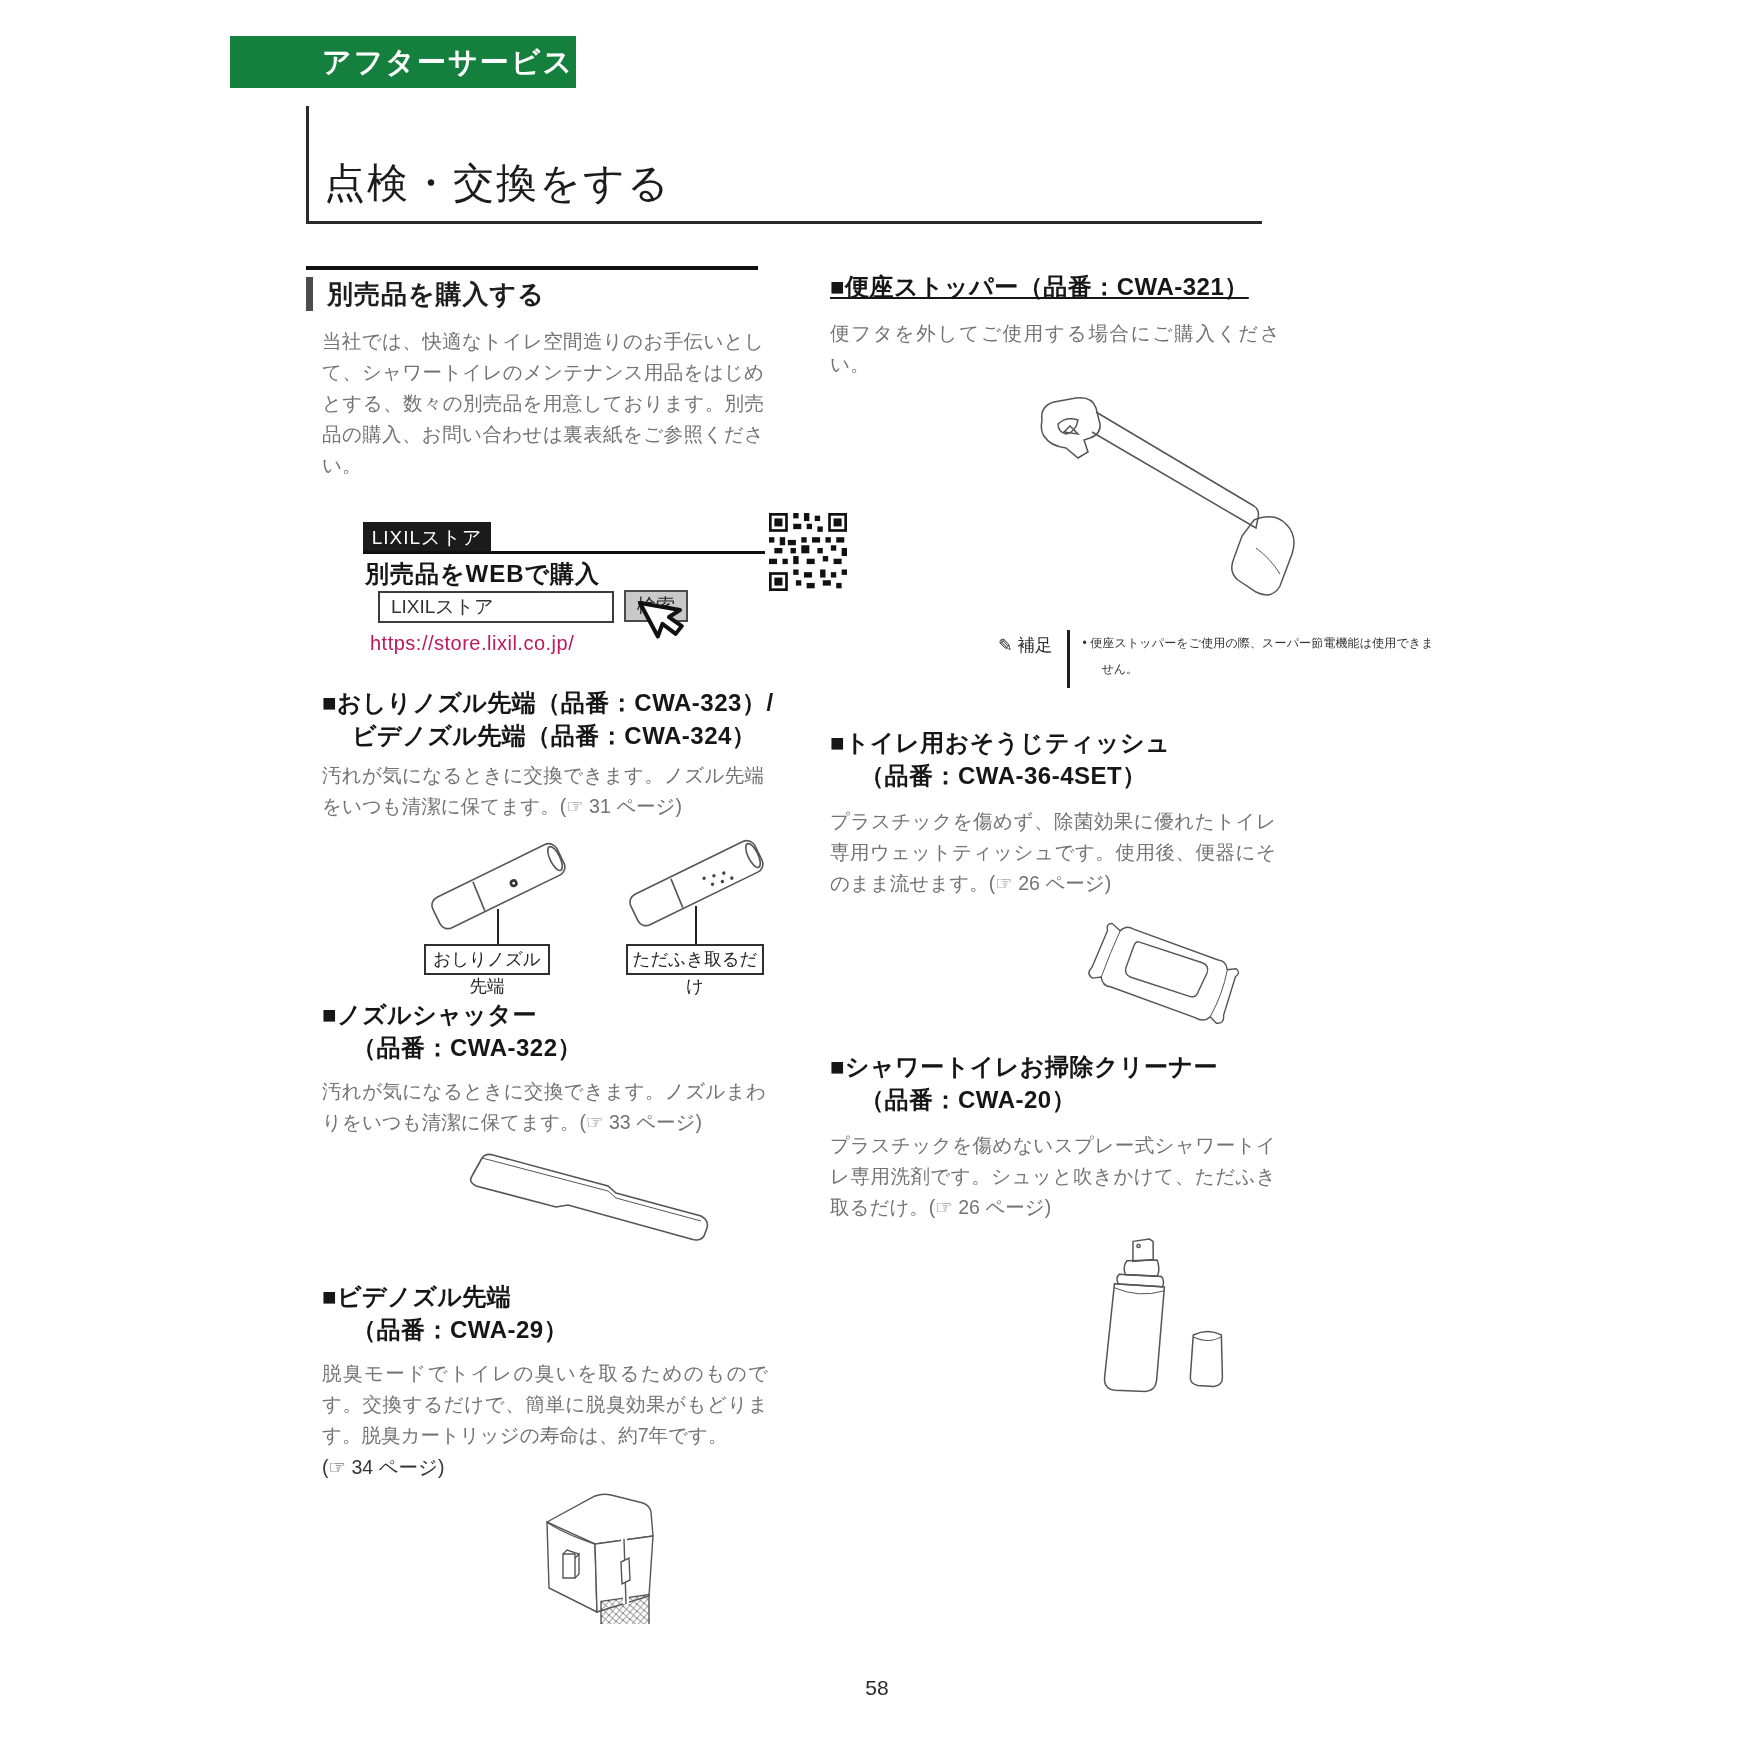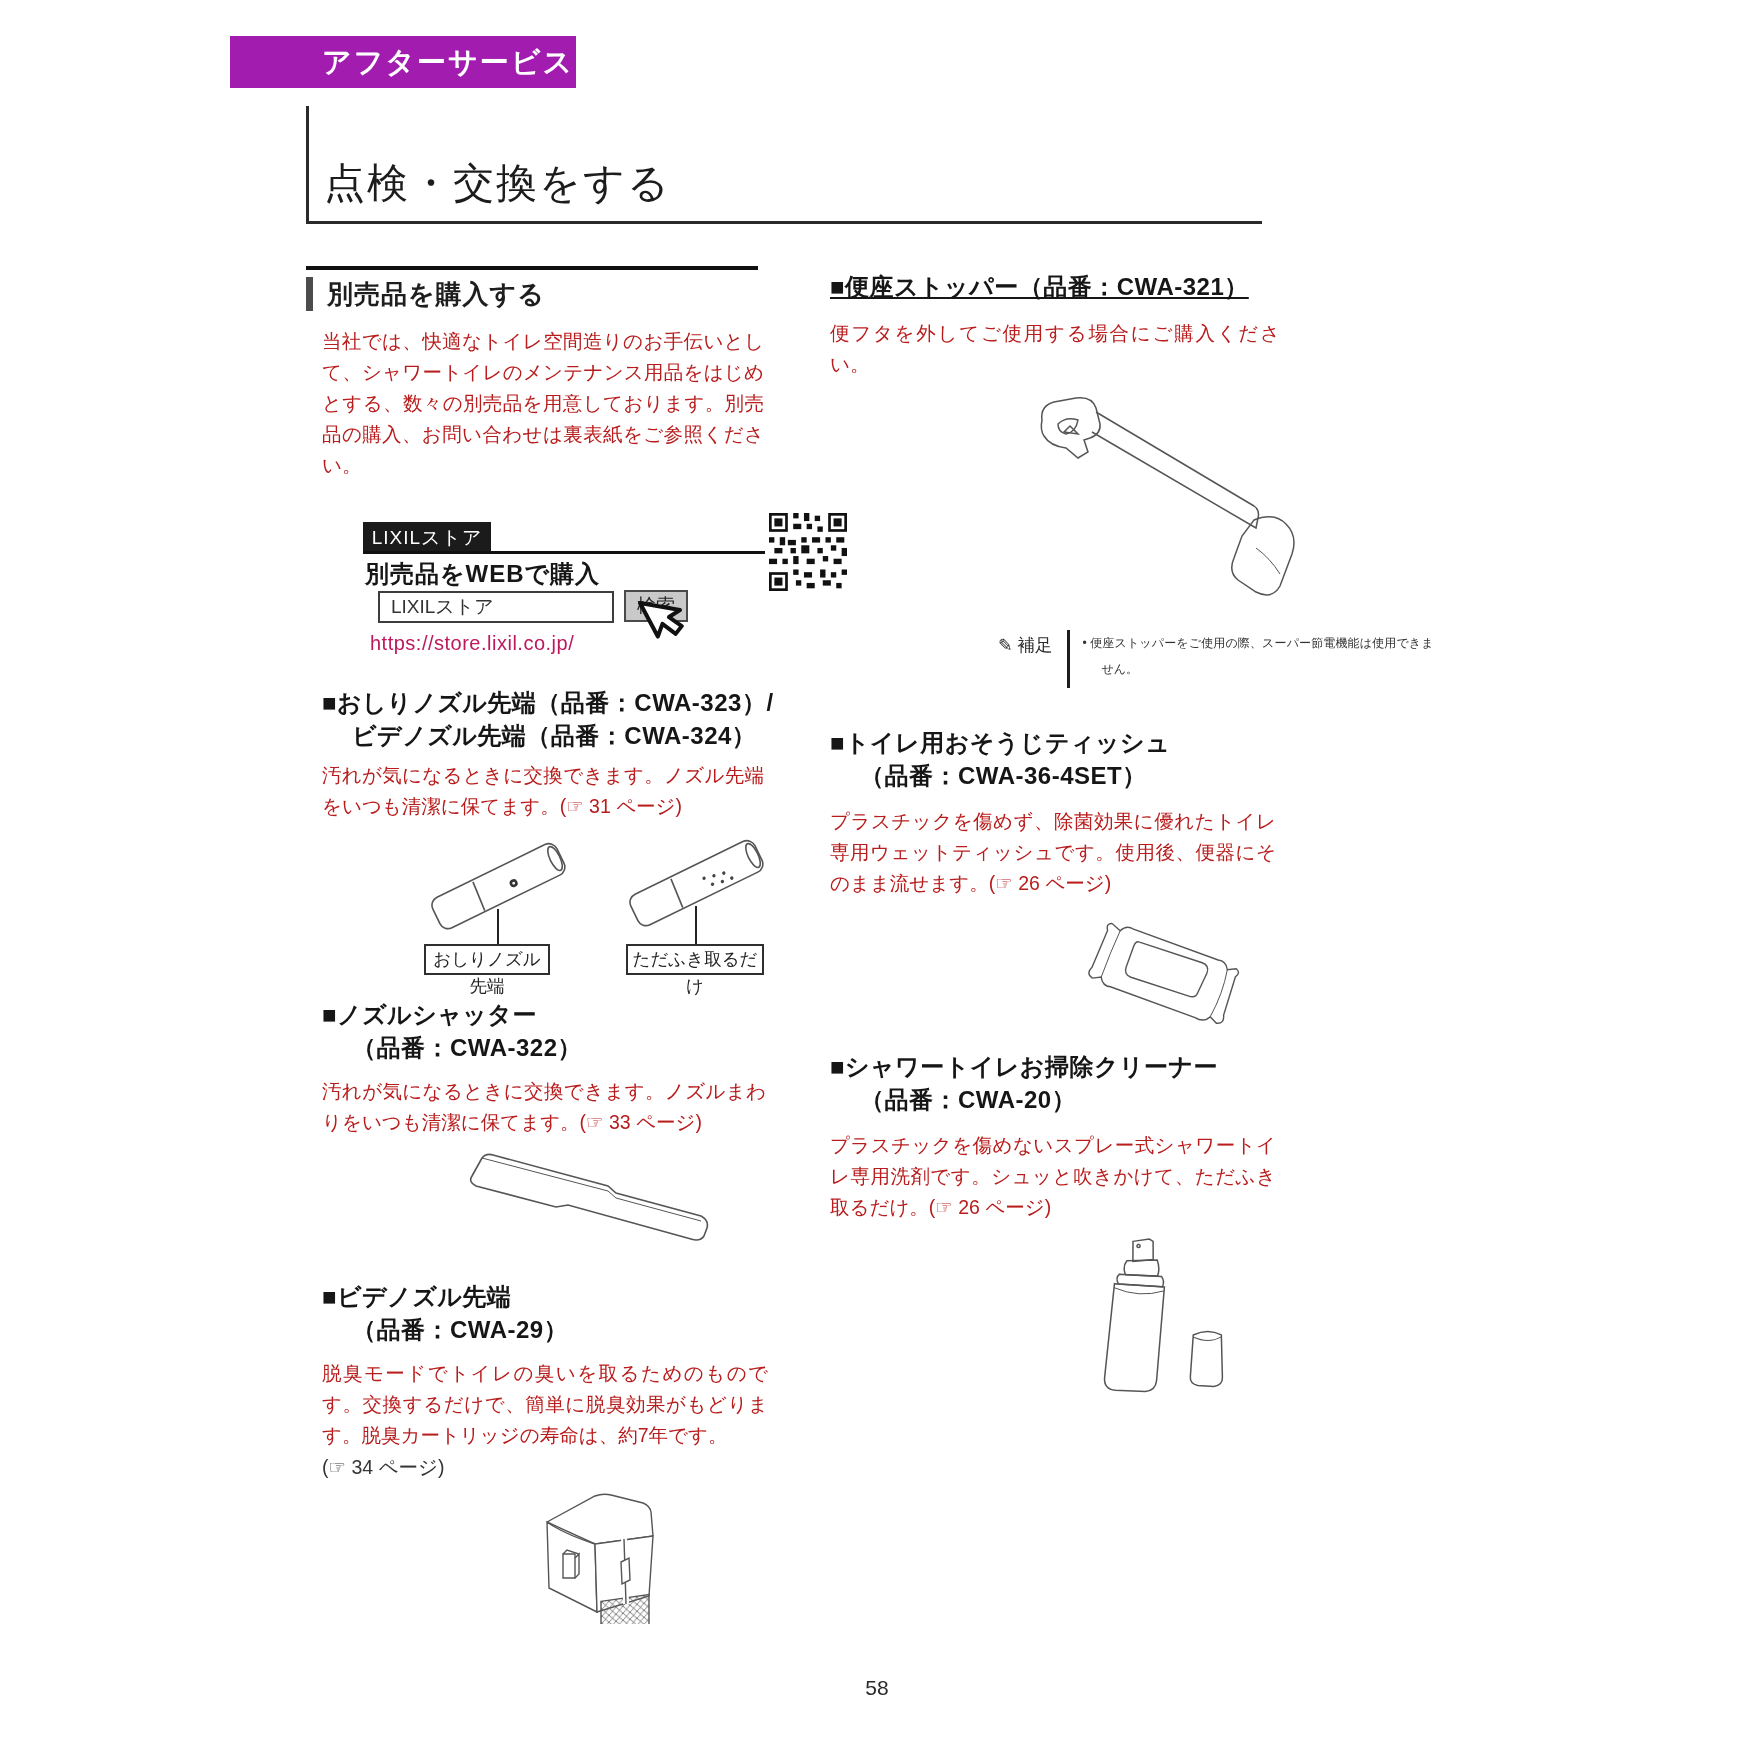--- a/index.html
+++ b/index.html
@@ -1,35 +1,35 @@
 <!DOCTYPE html>
 <html><head>
 <meta charset="utf-8">
 <style>
   html,body{margin:0;padding:0;background:#ffffff;}
   .page{position:relative;width:1754px;height:1754px;background:#fff;overflow:hidden;
         font-family:"Liberation Sans","DejaVu Sans",sans-serif;color:#2e2e2e;}
   .abs{position:absolute;}
 
   
-  .banner{left:230px;top:36px;width:346px;height:52px;background:#a21caf;color:#fff;
+  .banner{left:230px;top:36px;width:346px;height:52px;background:#15803d;color:#fff;
           font-size:29px;font-weight:bold;line-height:52px;padding-left:92px;box-sizing:border-box;letter-spacing:2px;}
 
   
   .title-vline{left:306px;top:106px;width:3px;height:118px;background:#2a2a2a;}
   .main-title{left:324px;top:156px;font-size:41px;font-weight:500;color:#1c1c1c;letter-spacing:2px;}
   .title-rule{left:306px;top:221px;width:956px;height:3px;background:#2a2a2a;}
 
   
   .buy-head{left:306px;top:266px;width:452px;border-top:4px solid #111;}
   .buy-head-inner{display:flex;align-items:flex-start;padding-top:7px;}
   .buy-head-bar{width:7px;height:34px;background:#4c4c4c;margin-right:14px;}
   .buy-head-text{font-size:26px;font-weight:600;color:#1e1e1e;letter-spacing:1px;}
 
-  .body-text{font-size:19.5px;line-height:31px;color:#b91c1c;text-align:justify;}
+  .body-text{font-size:19.5px;line-height:31px;color:#737373;text-align:justify;}
   .pageref{font-size:19.5px;line-height:31px;color:#363636;}
 
   .store-tab{left:363px;top:522px;width:128px;height:31px;background:#1b1b1b;color:#fff;
              font-size:19px;line-height:31px;text-align:center;letter-spacing:1px;}
   .store-rule{left:363px;top:551px;width:402px;height:3px;background:#111;}
   .qr-box{left:769px;top:513px;width:78px;height:78px;}
   .store-heading{left:365px;top:558px;font-size:24px;font-weight:bold;color:#161616;letter-spacing:1px;}
   .search-input{left:378px;top:591px;width:236px;height:32px;border:2px solid #3d3d3d;box-sizing:border-box;
                 font-size:19px;color:#333;padding:0 0 0 11px;background:#fff;outline:none;
                 font-family:"Liberation Sans","DejaVu Sans",sans-serif;}

